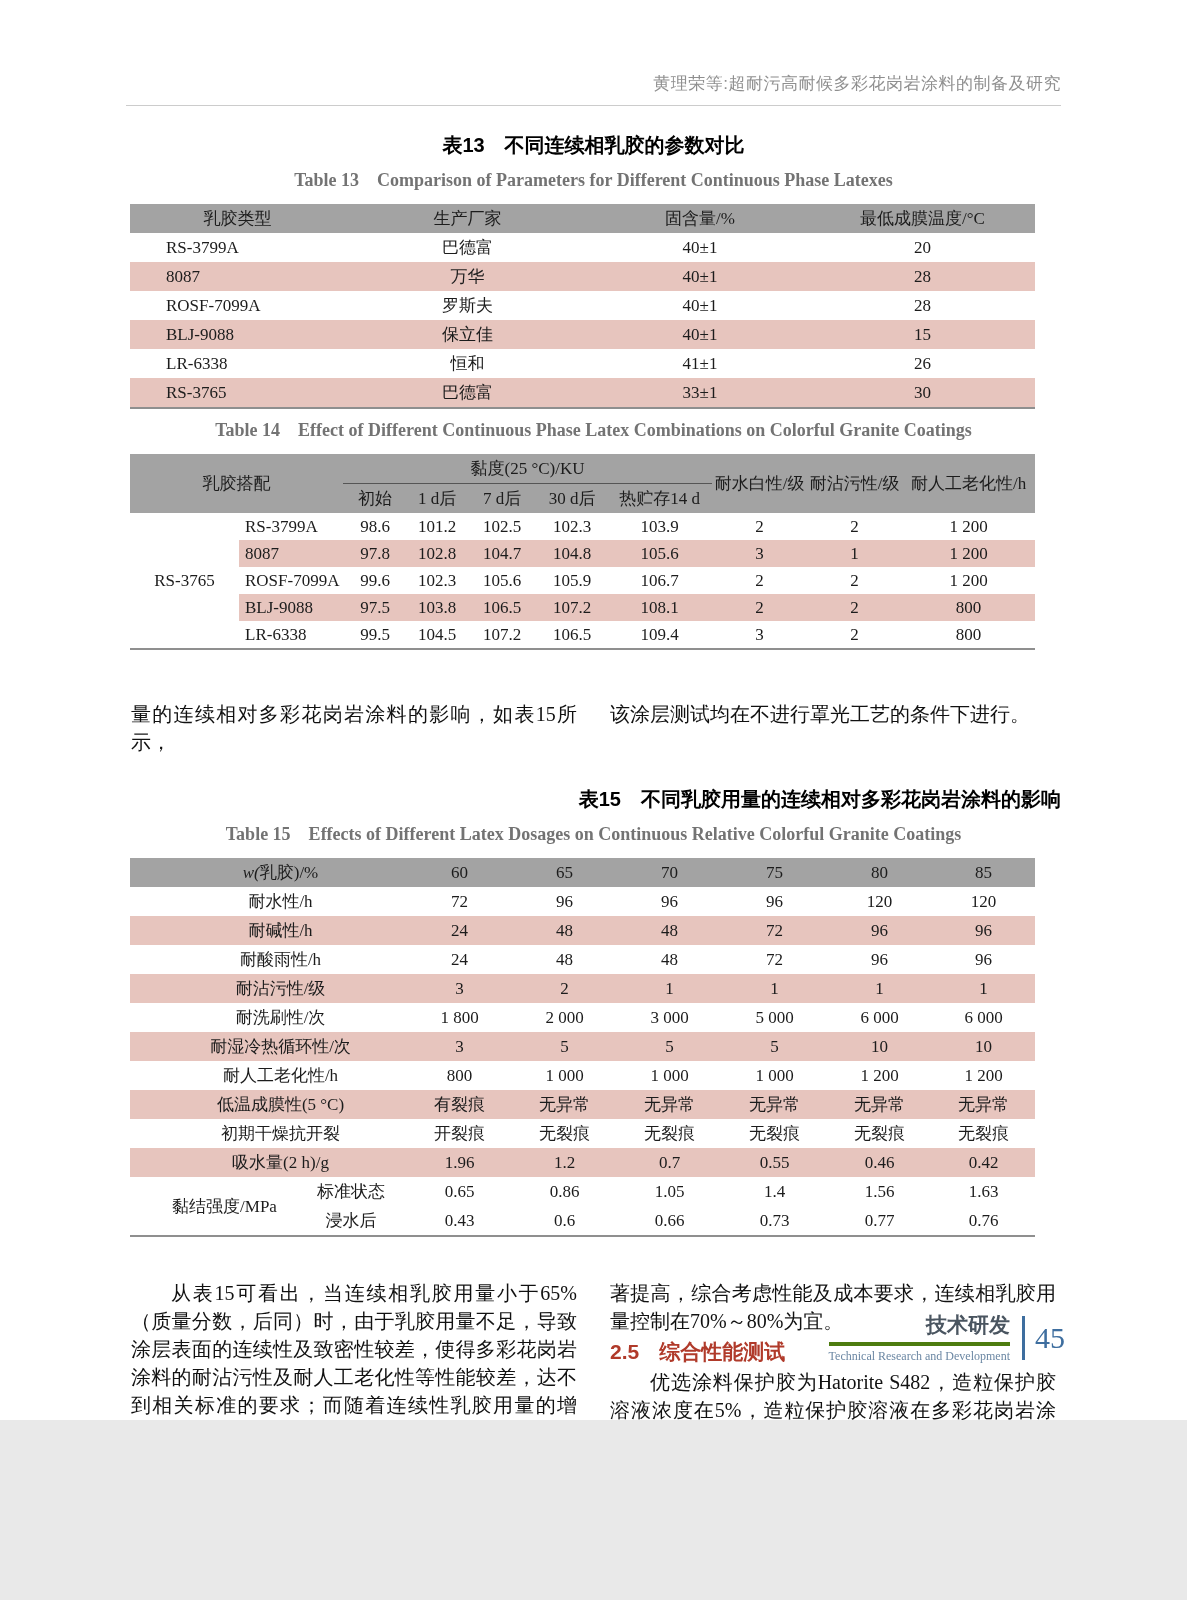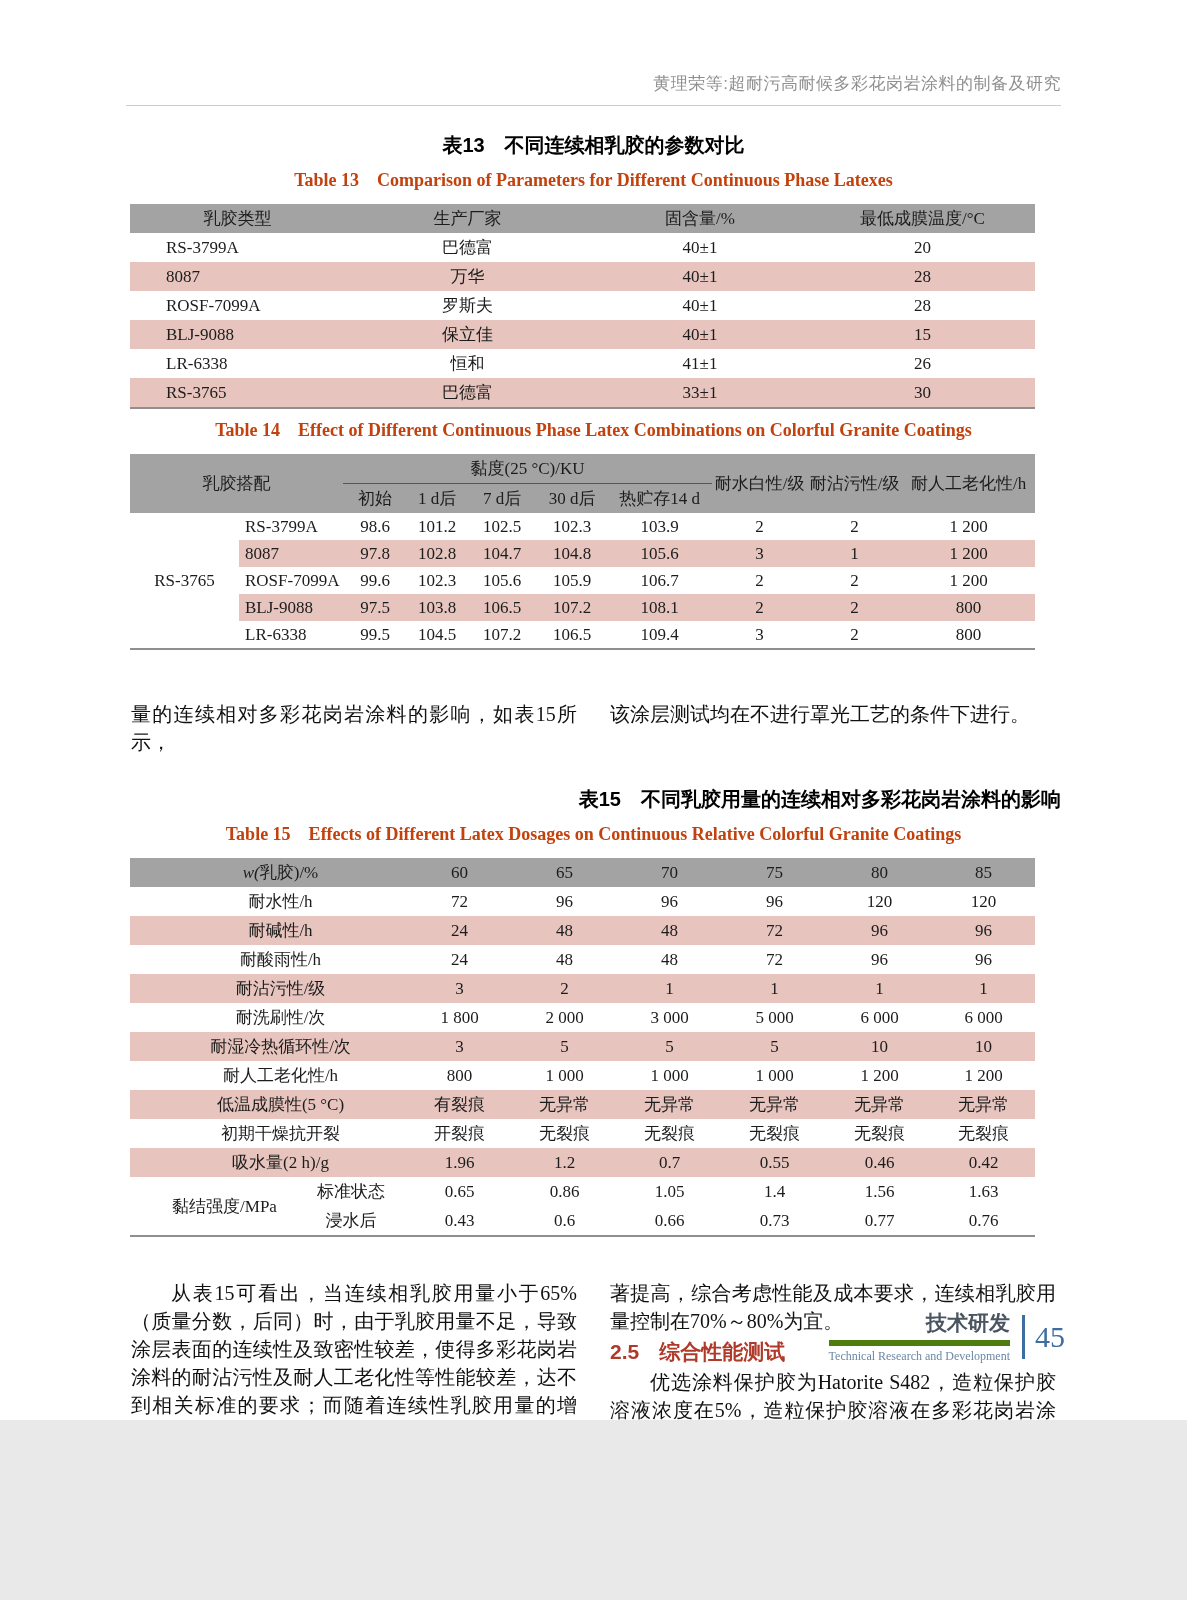--- a/index.html
+++ b/index.html
@@ -17,21 +17,21 @@
   }
   .head-rule { border-bottom:1px solid #cccccc; margin-right:0; }
 
   
   .t-title-cn {
     text-align:center; font-family:"Liberation Sans","DejaVu Sans",sans-serif;
     font-weight:bold; font-size:20px; color:#000;
   }
   .t-title-en {
     text-align:center; font-family:"Liberation Serif","DejaVu Serif",serif;
-    font-weight:bold; font-size:18px; color:#c2410c; margin-top:9px;
+    font-weight:bold; font-size:18px; color:#737373; margin-top:9px;
   }
   .mt13 { margin-top:26px; }
   .mt14 { margin-top:38px; }
   .mt15 { margin-top:30px;text-align:right; }
 
   
   table {
     border-collapse:collapse; table-layout:fixed; width:905px; margin:12px 0 0 4px;
     font-size:17px; color:#1c1c1c; border-bottom:2px solid #8f8f8f;
   }
@@ -58,21 +58,21 @@
     font-family:"Liberation Sans","DejaVu Sans",sans-serif; font-weight:bold;
     font-size:21px; color:#b03a2a; margin:3px 0 2px 0; line-height:28px;
   }
   .section-heading .num { margin-right:20px; }
 
   
   .page-footer { position:absolute; right:122px; bottom:56px; display:flex; align-items:center; }
   .footer-left { text-align:right; }
   .footer-cn {
     font-family:"Liberation Sans","DejaVu Sans",sans-serif; font-weight:bold;
-    font-size:21px; color:#4a5560; padding-bottom:3px; border-bottom:6px solid #4d7c0f;
+    font-size:21px; color:#4a5560; padding-bottom:3px; border-bottom:4px solid #4d7c0f;
   }
   .footer-en {
     font-family:"Liberation Serif","DejaVu Serif",serif; font-size:12px; color:#6b87a3; padding-top:3px;
   }
   .footer-bar { width:3px; height:44px; background:#3e6e9f; margin:0 10px 0 12px; }
   .footer-num { font-family:"Liberation Serif","DejaVu Serif",serif; font-size:30px; color:#3e6e9f; }
 </style>
 </head>
 <body>
 

